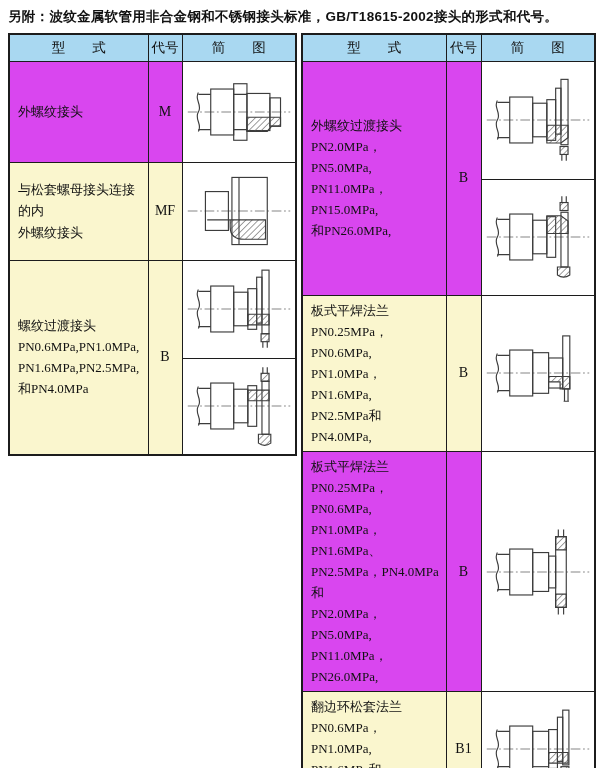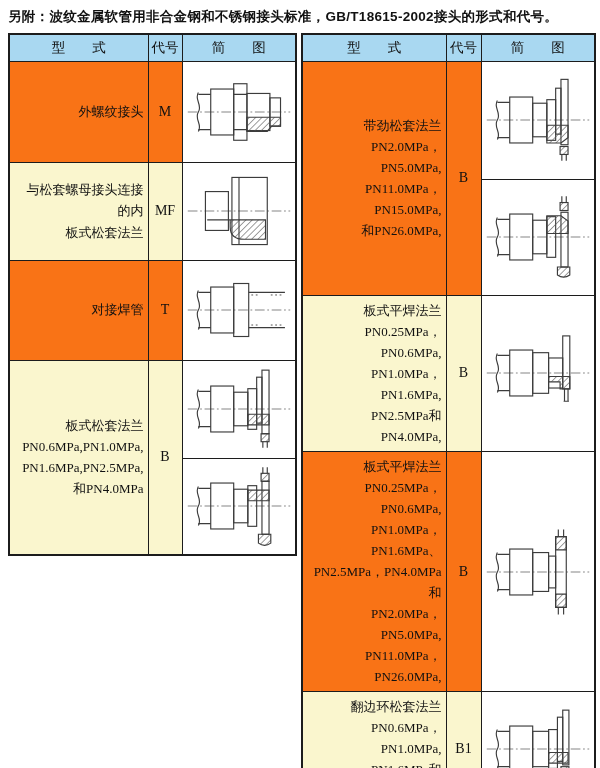--- a/index.html
+++ b/index.html
@@ -18,33 +18,33 @@
   .page{width:532px;height:768px;padding:8px 8px 0 8px}
   .title{
     font-family:"Liberation Sans","DejaVu Sans",sans-serif;
     font-weight:bold;font-size:13.5px;line-height:18px;letter-spacing:.3px;
     margin-bottom:7px;white-space:nowrap;
   }
   .tables{display:flex;gap:4px;align-items:flex-start}
   table.t{
     border-collapse:collapse;table-layout:fixed;
     border:2px solid var(--border);
-    background:#f97316;
+    background:#d946ef;
   }
   table.t td,table.t th{
     border:1px solid var(--border);
     vertical-align:middle;
     overflow:hidden;
   }
   th.hd{
     background:var(--header-bg);
     font-weight:normal;font-size:13.5px;height:27px;text-align:center;
   }
   td.type{
-    font-size:13px;line-height:1.62;text-align:right;
+    font-size:13px;line-height:1.62;text-align:left;
     padding:4px 4px 4px 8px;white-space:pre-line;
   }
   td.code{
     font-size:14px;text-align:center;
     font-family:"Liberation Serif","DejaVu Serif",serif;
   }
   tr.hl td.type,tr.hl td.code{background:var(--highlight-bg)}
   td.dia{background:#fff;padding:0;text-align:center}
   .half{display:flex;align-items:center;justify-content:center}
   .half.b{border-top:1px solid var(--border)}
@@ -99,51 +99,36 @@
             <rect x="95" y="34" width="12" height="32"></rect>
             <path class="h" d="M69,56 h38 v10 h-10 l-5,6 h-23 Z"></path>
           </svg>
         </td>
       </tr>
 
 
 
       <tr class="hl" style="height:98px">
         <td class="type">与松套螺母接头连接的内
-板式松套法兰</td>
+外螺纹接头</td>
         <td class="code">MF</td>
         <td class="dia">
           <svg class="d" width="106" height="90" viewBox="0 0 120 100">
             <line class="cl" x1="2" y1="50" x2="118" y2="50"></line>
             <rect x="22" y="28" width="26" height="44"></rect>
             <rect x="52" y="12" width="40" height="76"></rect>
             <path d="M60,12 v76"></path>
             <path class="h" d="M24,60 h66 v22 h-24 q-16,0 -16,-14 v-8 Z"></path>
           </svg>
         </td>
       </tr>
 
-      <tr style="height:100px">
-        <td class="type">对接焊管</td>
-        <td class="code">T</td>
-        <td class="dia">
-          <svg class="d" width="106" height="90" viewBox="0 0 120 100">
-            <line class="cl" x1="2" y1="50" x2="118" y2="50"></line>
-            <path d="M28,30 H14 M28,70 H14"></path>
-            <path d="M14,28 c-5,8 5,14 0,22 c-5,8 5,14 0,22"></path>
-            <rect x="28" y="24" width="26" height="52"></rect>
-            <rect x="54" y="20" width="17" height="60"></rect>
-            <path d="M71,30 h41 M71,70 h41"></path>
-            <path class="dot" d="M96,33 h15 M96,67 h15 M74,33 h10 M74,67 h10"></path>
-          </svg>
-        </td>
-      </tr>
 
       <tr class="hl" style="height:194px">
-        <td class="type">板式松套法兰
+        <td class="type">螺纹过渡接头
 PN0.6MPa,PN1.0MPa,
 PN1.6MPa,PN2.5MPa,
 和PN4.0MPa</td>
         <td class="code">B</td>
         <td class="dia">
           <div class="half" style="height:97px">
             <svg class="d" width="106" height="90" viewBox="0 0 120 100">
               <line class="cl" x1="2" y1="50" x2="118" y2="50"></line>
               <path d="M28,30 H14 M28,70 H14"></path>
               <path d="M14,28 c-5,8 5,14 0,22 c-5,8 5,14 0,22"></path>
@@ -184,21 +169,21 @@
           <col style="width:114px">
         </colgroup>
       <tbody>
           <tr>
         <th class="hd">型　　式</th>
         <th class="hd">代号</th>
         <th class="hd">简　　图</th>
       </tr>
 
       <tr style="height:234px">
-        <td class="type">带劲松套法兰
+        <td class="type">外螺纹过渡接头
 PN2.0MPa，PN5.0MPa,
 PN11.0MPa，PN15.0MPa,
 和PN26.0MPa,</td>
         <td class="code">B</td>
         <td class="dia">
           <div class="half" style="height:117px">
             <svg class="d" width="106" height="104" viewBox="0 0 120 100">
               <line class="cl" x1="2" y1="50" x2="118" y2="50"></line>
               <path d="M28,30 H14 M28,70 H14"></path>
               <path d="M14,28 c-5,8 5,14 0,22 c-5,8 5,14 0,22"></path>

